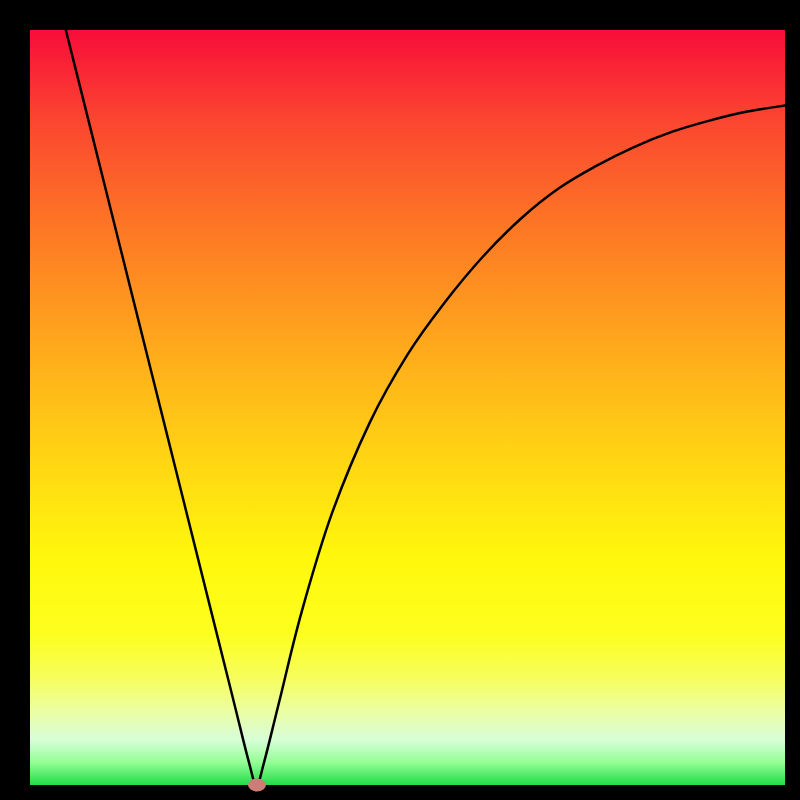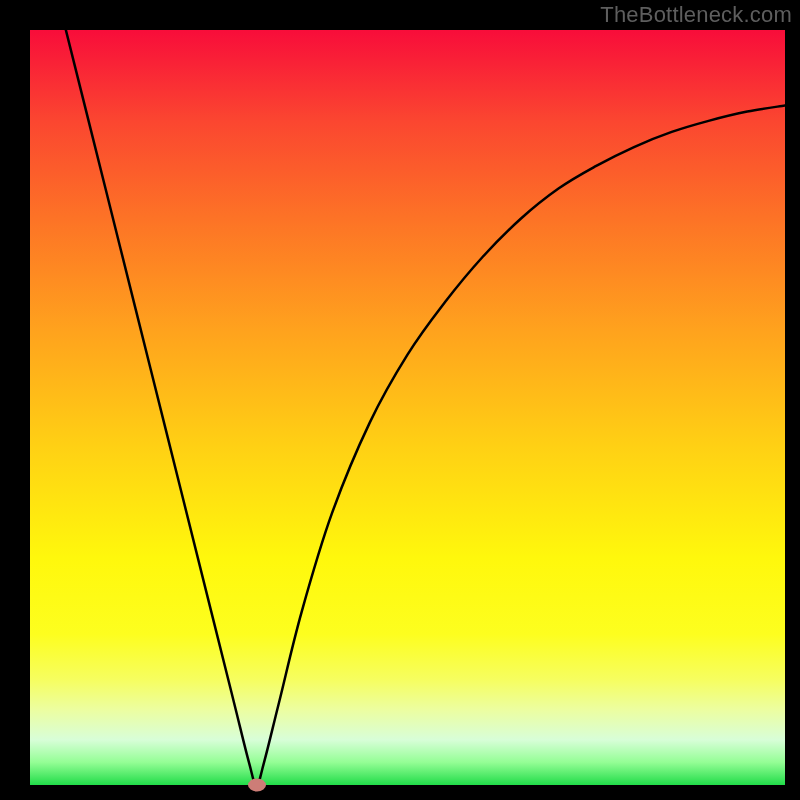--- a/index.html
+++ b/index.html
@@ -65,21 +65,20 @@
     border-radius: 50%;
     z-index: 3;
     transform: translate(-50%, -50%);
   }
 </style>
 </head>
 <body>
 
 <div class="frame">
 
-  <div class="watermark">TheBottleneck.com</div>
 
   <div class="plot-area"></div>
 
   <svg class="curve" viewBox="0 0 755 755" preserveAspectRatio="none">
     <path id="curve-path" d="M 30.2 -22.649999999999977 C 35.635999999999996 -0.9059999999999846, 49.528 54.66199999999998, 60.4 98.14999999999998 C 71.27199999999999 141.63799999999998, 79.728 175.46200000000005, 90.6 218.95000000000005 C 101.472 262.43800000000005, 109.928 296.26199999999994, 120.8 339.74999999999994 C 131.672 383.23799999999994, 140.12800000000001 417.062, 151 460.55 C 161.87199999999999 504.038, 171.68699999999998 543.298, 181.2 581.35 C 190.713 619.402, 197.05500000000004 644.7700000000001, 203.85000000000002 671.95 C 210.645 699.13, 214.873 717.4010000000001, 218.95 732.35 C 223.027 747.299, 223.78199999999998 755, 226.5 755 C 229.21800000000002 755, 229.973 747.299, 234.05 732.35 C 238.127 717.4010000000001, 242.35500000000002 699.13, 249.15 671.95 C 255.945 644.7700000000001, 262.28700000000003 615.325, 271.8 581.35 C 281.313 547.375, 289.769 517.175, 302 483.2 C 314.231 449.22499999999997, 326.16 421.139, 339.75 392.6 C 353.34 364.06100000000004, 363.90999999999997 346.394, 377.5 324.65000000000003 C 391.09000000000003 302.90600000000006, 401.6600000000001 289.46700000000004, 415.25000000000006 271.8 C 428.84000000000003 254.133, 439.41 241.449, 453 226.5 C 466.59 211.551, 477.16 200.981, 490.75 188.75 C 504.34 176.519, 514.91 168.06299999999993, 528.5 158.54999999999995 C 542.09 149.03699999999998, 552.66 143.3745000000001, 566.25 135.9000000000001 C 579.84 128.42550000000008, 590.41 123.1405, 604 117.02499999999998 C 617.59 110.90949999999995, 628.16 106.68149999999994, 641.75 101.92499999999995 C 655.34 97.16849999999997, 665.91 94.26930000000002, 679.5 90.60000000000002 C 693.09 86.93070000000003, 703.66 84.25799999999997, 717.25 81.53999999999996 C 730.84 78.82199999999996, 748.205 76.5872, 755 75.5" fill="none" stroke="#000" stroke-width="2.5" stroke-linecap="round"></path>
   </svg>
 
   <div class="minimum-marker" id="min-marker" style="left: 256.5px; top: 785px;"></div>
 
 </div>

